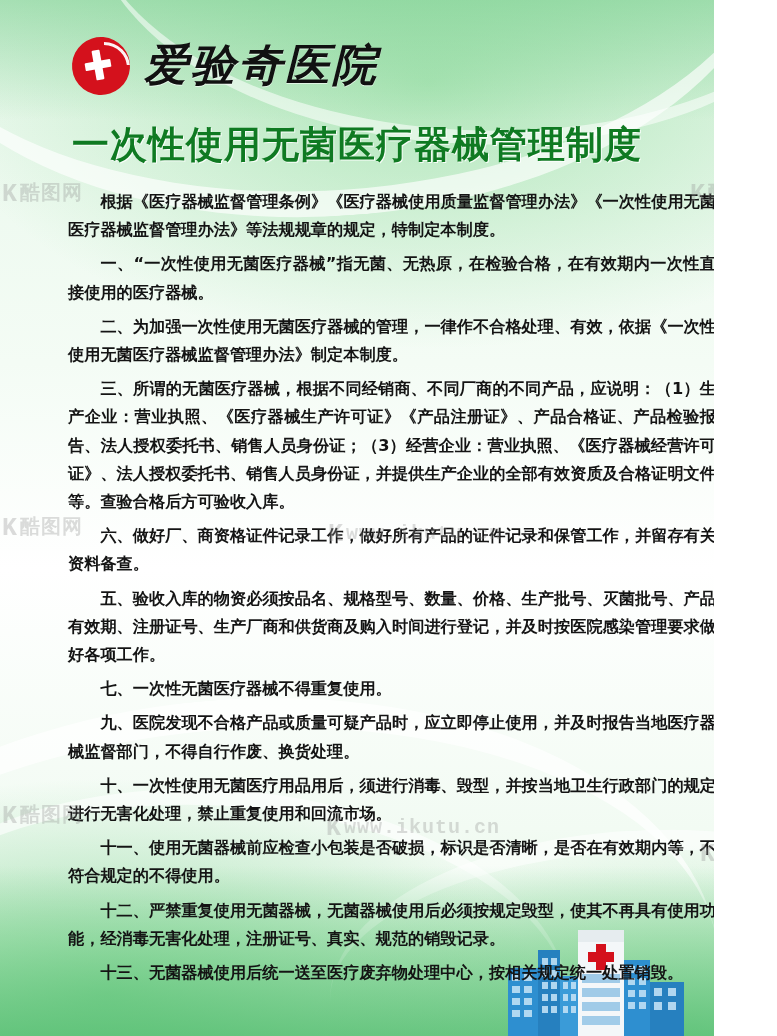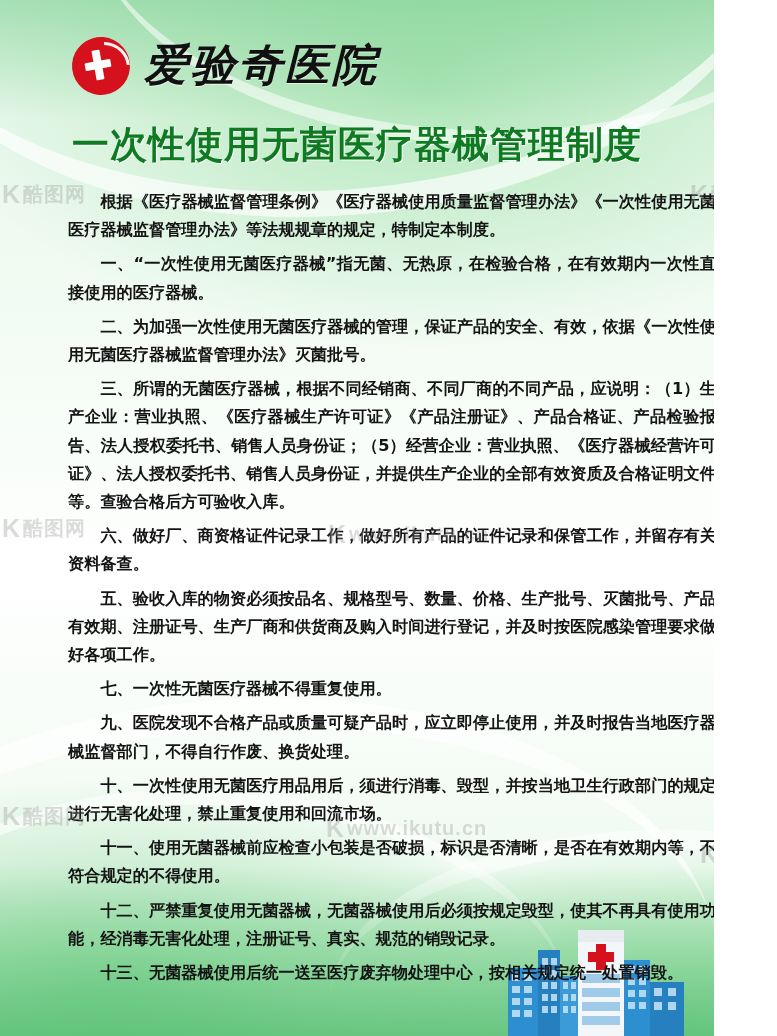--- a/index.html
+++ b/index.html
@@ -180,21 +180,21 @@
     bottom: 0;
     width: 190px;
     height: 120px;
     z-index: 3;
   }
 
   
   .wm {
     position: absolute;
     color: rgba(140,140,140,0.30);
-    font-family: Liberation Sans, sans-serif;
+    font-family: Liberation Mono, monospace;
     font-weight: 700;
     letter-spacing: 1px;
     pointer-events: none;
     z-index: 6;
     white-space: nowrap;
   }
   .wm .mk {
     display: inline-block;
     color: rgba(150,150,150,0.34);
     font-size: 1.25em;
@@ -230,22 +230,22 @@
       <div class="cross-h"></div>
     </div>
     <div class="logo-text">爱验奇医院</div>
   </div>
 
   <div class="title">一次性使用无菌医疗器械管理制度</div>
 
   <div class="doc-body">
     <p>根据《医疗器械监督管理条例》《医疗器械使用质量监督管理办法》《一次性使用无菌医疗器械监督管理办法》等法规规章的规定，特制定本制度。</p>
     <p>一、“一次性使用无菌医疗器械”指无菌、无热原，在检验合格，在有效期内一次性直接使用的医疗器械。</p>
-    <p>二、为加强一次性使用无菌医疗器械的管理，保证产品的安全、有效，依据《一次性使用无菌医疗器械监督管理办法》灭菌批号。</p>
-    <p>三、所谓的无菌医疗器械，根据不同经销商、不同厂商的不同产品，应说明：（1）生产企业：营业执照、《医疗器械生产许可证》《产品注册证》、产品合格证、产品检验报告、法人授权委托书、销售人员身份证；（5）经营企业：营业执照、《医疗器械经营许可证》、法人授权委托书、销售人员身份证，并提供生产企业的全部有效资质及合格证明文件等。查验合格后方可验收入库。</p>
+    <p>二、为加强一次性使用无菌医疗器械的管理，一律作不合格处理、有效，依据《一次性使用无菌医疗器械监督管理办法》制定本制度。</p>
+    <p>三、所谓的无菌医疗器械，根据不同经销商、不同厂商的不同产品，应说明：（1）生产企业：营业执照、《医疗器械生产许可证》《产品注册证》、产品合格证、产品检验报告、法人授权委托书、销售人员身份证；（3）经营企业：营业执照、《医疗器械经营许可证》、法人授权委托书、销售人员身份证，并提供生产企业的全部有效资质及合格证明文件等。查验合格后方可验收入库。</p>
     <p>六、做好厂、商资格证件记录工作，做好所有产品的证件记录和保管工作，并留存有关资料备查。</p>
     <p>五、验收入库的物资必须按品名、规格型号、数量、价格、生产批号、灭菌批号、产品有效期、注册证号、生产厂商和供货商及购入时间进行登记，并及时按医院感染管理要求做好各项工作。</p>
     <p>七、一次性无菌医疗器械不得重复使用。</p>
     <p>九、医院发现不合格产品或质量可疑产品时，应立即停止使用，并及时报告当地医疗器械监督部门，不得自行作废、换货处理。</p>
     <p>十、一次性使用无菌医疗用品用后，须进行消毒、毁型，并按当地卫生行政部门的规定进行无害化处理，禁止重复使用和回流市场。</p>
     <p>十一、使用无菌器械前应检查小包装是否破损，标识是否清晰，是否在有效期内等，不符合规定的不得使用。</p>
     <p>十二、严禁重复使用无菌器械，无菌器械使用后必须按规定毁型，使其不再具有使用功能，经消毒无害化处理，注册证号、真实、规范的销毁记录。</p>
     <p>十三、无菌器械使用后统一送至医疗废弃物处理中心，按相关规定统一处置销毁。</p>
   </div>
 

